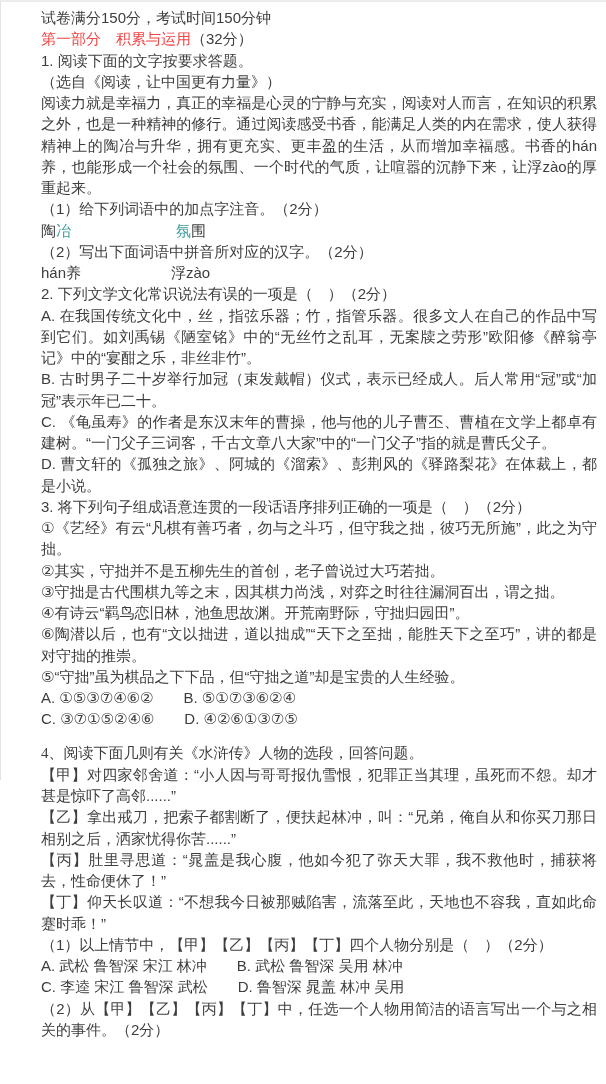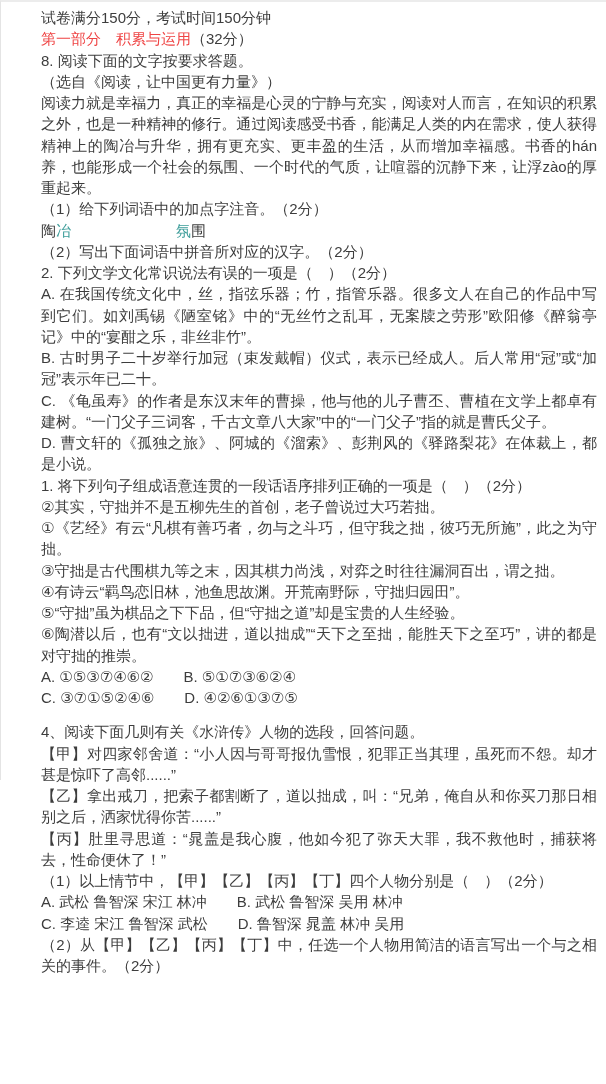--- a/index.html
+++ b/index.html
@@ -18,52 +18,54 @@
   }
   .doc { width: 556px; }
   p.line {
     margin: 0; padding: 0;
     font-size: 15px;
     line-height: 21.25px;
     color: var(--text-color, #3d3d3d);
     text-align: justify;
     word-break: break-all;
   }
-  p.line.section-gap { margin-top: 13px; }
+  p.line.section-gap { margin-top: 13px; font-family: Liberation Serif, serif; }
   span.run { color: inherit; }
 </style>
 </head>
 <body>
 
 <div class="page" style="--text-color: #3d3d3d; background: rgb(255, 255, 255); border-top-color: rgb(236, 236, 236); border-left-color: rgb(228, 228, 228);">
   <div class="doc" id="doc">
       <p class="line"><span class="run">试卷满分150分，考试时间150分钟</span></p>
       <p class="line"><span class="run" style="color: #ef4444;">第一部分　积累与运用</span><span class="run">（32分）</span></p>
-      <p class="line"><span class="run">8. 阅读下面的文字按要求答题。</span></p>
+      <p class="line"><span class="run">1. 阅读下面的文字按要求答题。</span></p>
       <p class="line"><span class="run">（选自《阅读，让中国更有力量》）</span></p>
       <p class="line"><span class="run">阅读力就是幸福力，真正的幸福是心灵的宁静与充实，阅读对人而言，在知识的积累之外，也是一种精神的修行。通过阅读感受书香，能满足人类的内在需求，使人获得精神上的陶冶与升华，拥有更充实、更丰盈的生活，从而增加幸福感。书香的hán养，也能形成一个社会的氛围、一个时代的气质，让喧嚣的沉静下来，让浮zào的厚重起来。</span></p>
       <p class="line"><span class="run">（1）给下列词语中的加点字注音。（2分）</span></p>
       <p class="line"><span class="run">陶</span><span class="run" style="color: rgb(59, 156, 153);">冶</span><span class="run">　　　　　　　</span><span class="run" style="color: rgb(59, 156, 153);">氛</span><span class="run">围</span></p>
       <p class="line"><span class="run">（2）写出下面词语中拼音所对应的汉字。（2分）</span></p>
+      <p class="line"><span class="run">hán养　　　　　　浮zào</span></p>
       <p class="line"><span class="run">2. 下列文学文化常识说法有误的一项是（　）（2分）</span></p>
       <p class="line"><span class="run">A. 在我国传统文化中，丝，指弦乐器；竹，指管乐器。很多文人在自己的作品中写到它们。如刘禹锡《陋室铭》中的“无丝竹之乱耳，无案牍之劳形”欧阳修《醉翁亭记》中的“宴酣之乐，非丝非竹”。</span></p>
       <p class="line"><span class="run">B. 古时男子二十岁举行加冠（束发戴帽）仪式，表示已经成人。后人常用“冠”或“加冠”表示年已二十。</span></p>
       <p class="line"><span class="run">C. 《龟虽寿》的作者是东汉末年的曹操，他与他的儿子曹丕、曹植在文学上都卓有建树。“一门父子三词客，千古文章八大家”中的“一门父子”指的就是曹氏父子。</span></p>
       <p class="line"><span class="run">D. 曹文轩的《孤独之旅》、阿城的《溜索》、彭荆风的《驿路梨花》在体裁上，都是小说。</span></p>
-      <p class="line"><span class="run">1. 将下列句子组成语意连贯的一段话语序排列正确的一项是（　）（2分）</span></p>
+      <p class="line"><span class="run">3. 将下列句子组成语意连贯的一段话语序排列正确的一项是（　）（2分）</span></p>
+      <p class="line"><span class="run">①《艺经》有云“凡棋有善巧者，勿与之斗巧，但守我之拙，彼巧无所施”，此之为守拙。</span></p>
       <p class="line"><span class="run">②其实，守拙并不是五柳先生的首创，老子曾说过大巧若拙。</span></p>
-      <p class="line"><span class="run">①《艺经》有云“凡棋有善巧者，勿与之斗巧，但守我之拙，彼巧无所施”，此之为守拙。</span></p>
       <p class="line"><span class="run">③守拙是古代围棋九等之末，因其棋力尚浅，对弈之时往往漏洞百出，谓之拙。</span></p>
       <p class="line"><span class="run">④有诗云“羁鸟恋旧林，池鱼思故渊。开荒南野际，守拙归园田”。</span></p>
+      <p class="line"><span class="run">⑥陶潜以后，也有“文以拙进，道以拙成”“天下之至拙，能胜天下之至巧”，讲的都是对守拙的推崇。</span></p>
       <p class="line"><span class="run">⑤“守拙”虽为棋品之下下品，但“守拙之道”却是宝贵的人生经验。</span></p>
-      <p class="line"><span class="run">⑥陶潜以后，也有“文以拙进，道以拙成”“天下之至拙，能胜天下之至巧”，讲的都是对守拙的推崇。</span></p>
       <p class="line"><span class="run">A. ①⑤③⑦④⑥②　　B. ⑤①⑦③⑥②④</span></p>
       <p class="line"><span class="run">C. ③⑦①⑤②④⑥　　D. ④②⑥①③⑦⑤</span></p>
       <p class="line section-gap"><span class="run">4、阅读下面几则有关《水浒传》人物的选段，回答问题。</span></p>
       <p class="line"><span class="run">【甲】对四家邻舍道：“小人因与哥哥报仇雪恨，犯罪正当其理，虽死而不怨。却才甚是惊吓了高邻......”</span></p>
-      <p class="line"><span class="run">【乙】拿出戒刀，把索子都割断了，道以拙成，叫：“兄弟，俺自从和你买刀那日相别之后，洒家忧得你苦......”</span></p>
+      <p class="line"><span class="run">【乙】拿出戒刀，把索子都割断了，便扶起林冲，叫：“兄弟，俺自从和你买刀那日相别之后，洒家忧得你苦......”</span></p>
       <p class="line"><span class="run">【丙】肚里寻思道：“晁盖是我心腹，他如今犯了弥天大罪，我不救他时，捕获将去，性命便休了！”</span></p>
+      <p class="line"><span class="run">【丁】仰天长叹道：“不想我今日被那贼陷害，流落至此，天地也不容我，直如此命蹇时乖！”</span></p>
       <p class="line"><span class="run">（1）以上情节中，【甲】【乙】【丙】【丁】四个人物分别是（　）（2分）</span></p>
       <p class="line"><span class="run">A. 武松 鲁智深 宋江 林冲　　B. 武松 鲁智深 吴用 林冲</span></p>
       <p class="line"><span class="run">C. 李逵 宋江 鲁智深 武松　　D. 鲁智深 晁盖 林冲 吴用</span></p>
       <p class="line"><span class="run">（2）从【甲】【乙】【丙】【丁】中，任选一个人物用简洁的语言写出一个与之相关的事件。（2分）</span></p>
     </div>
 </div>
 
 </body></html>

